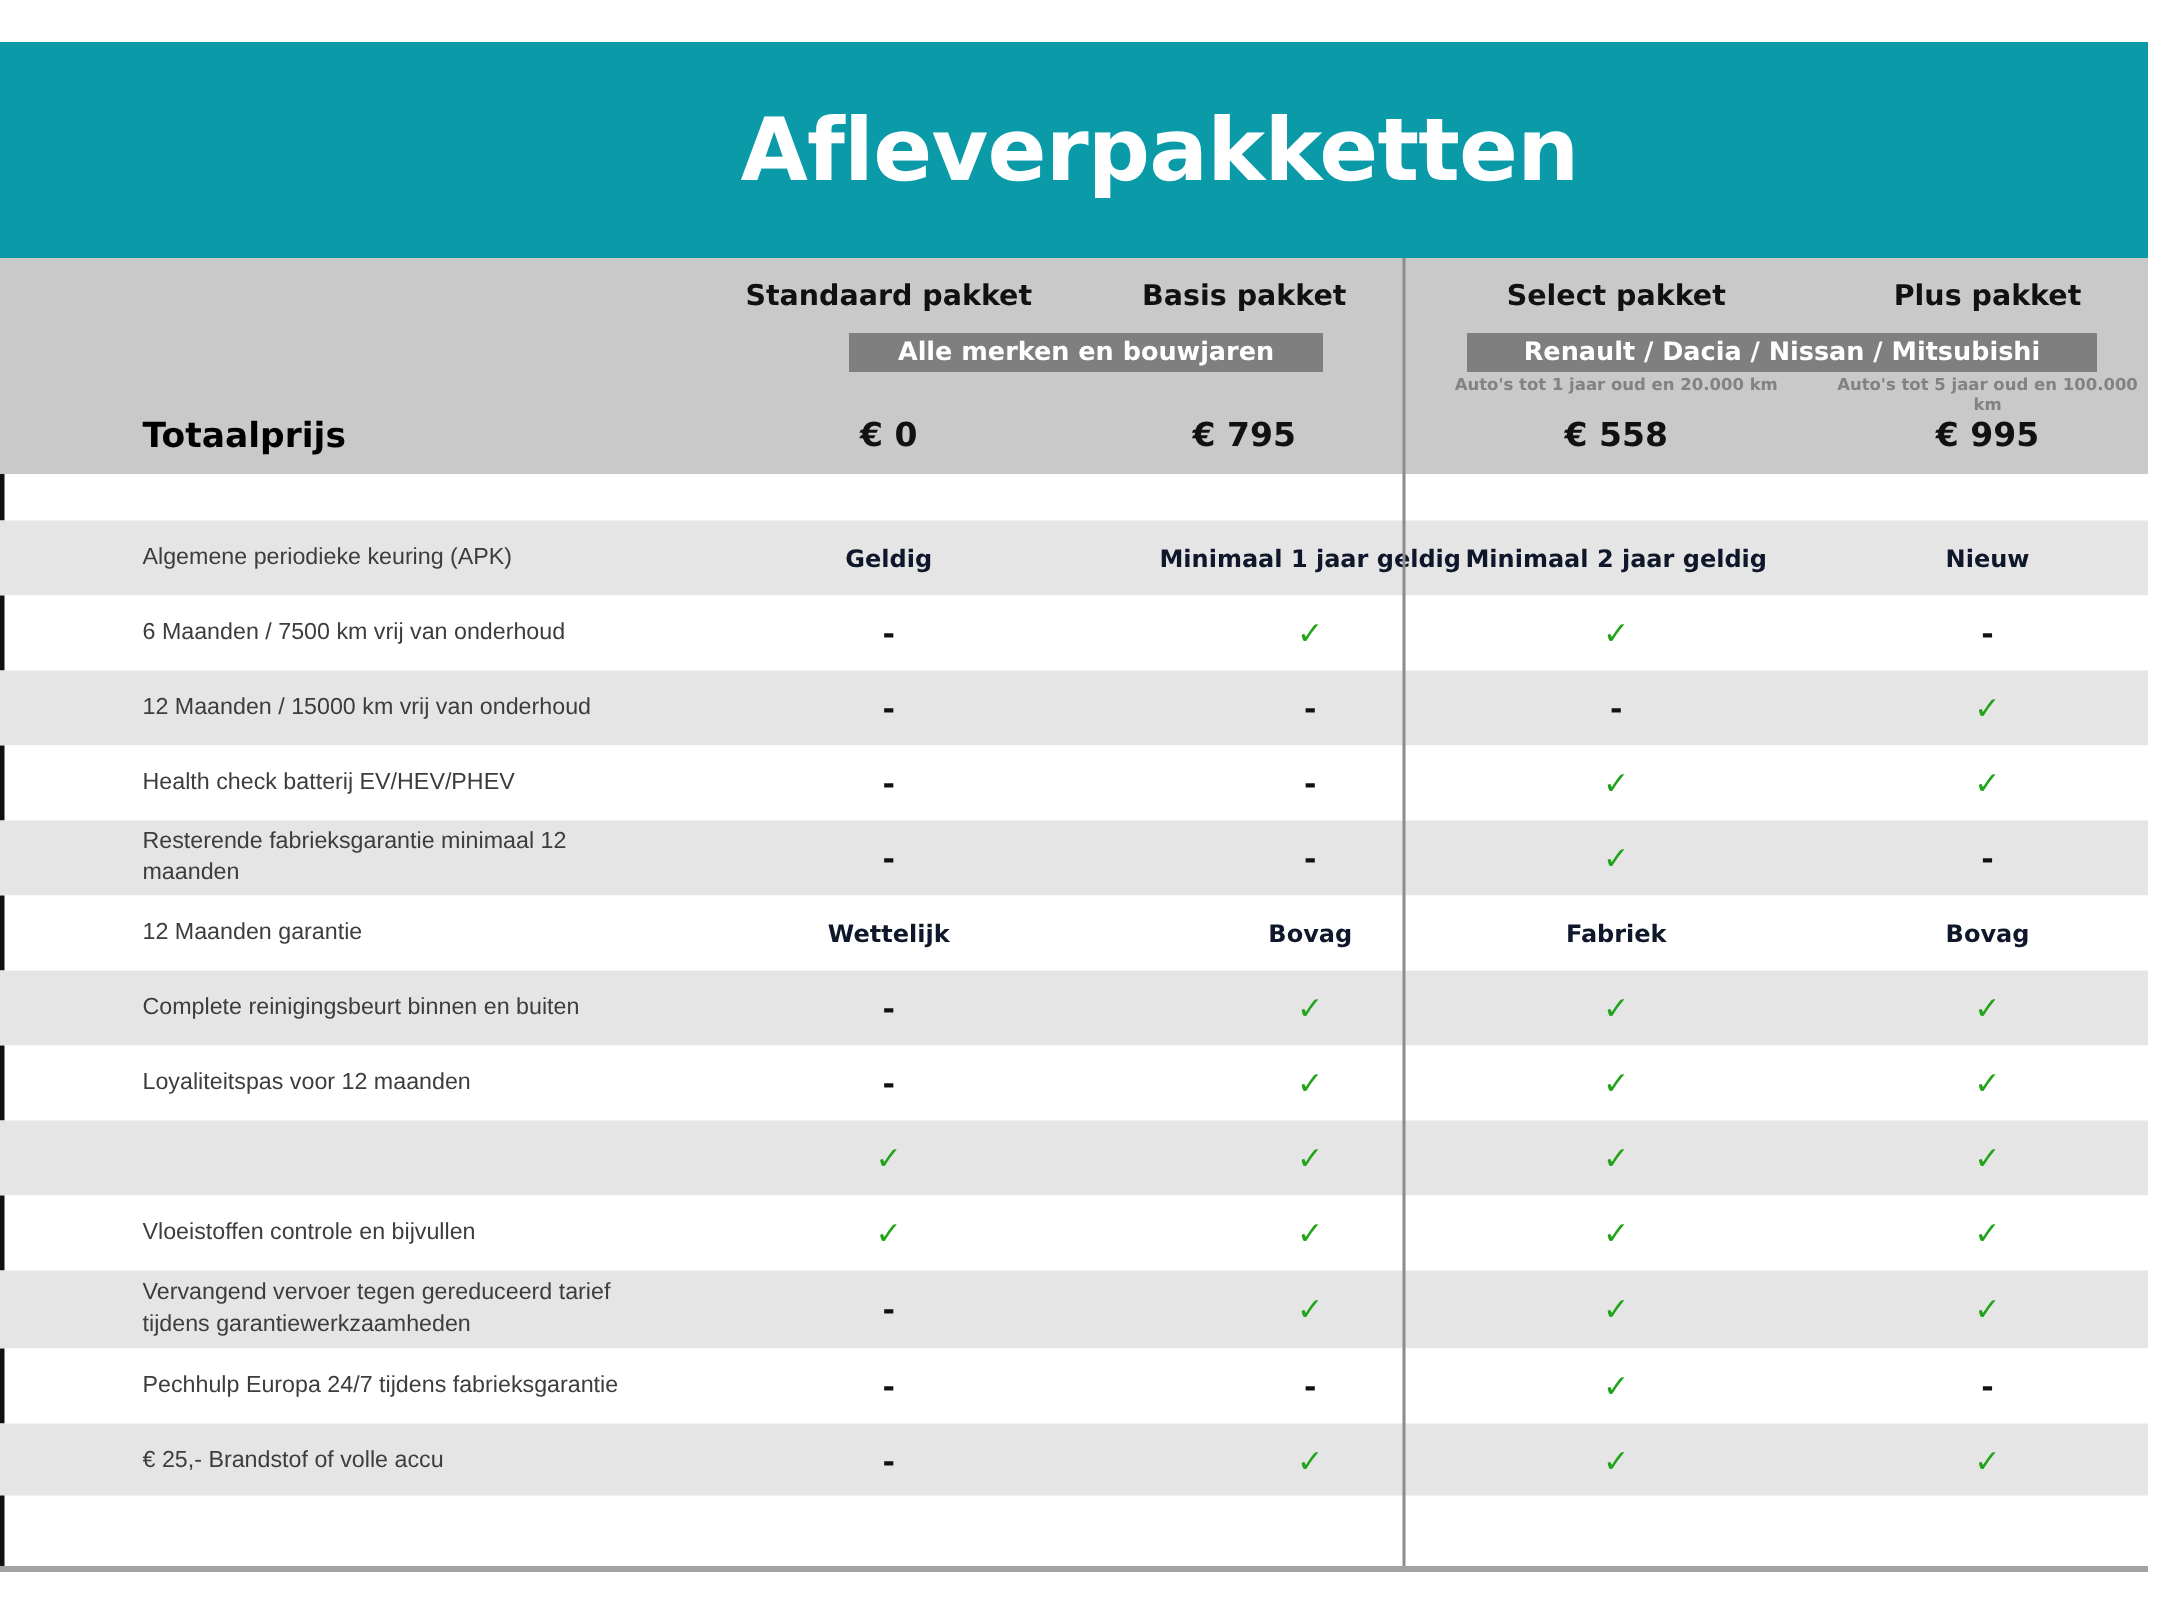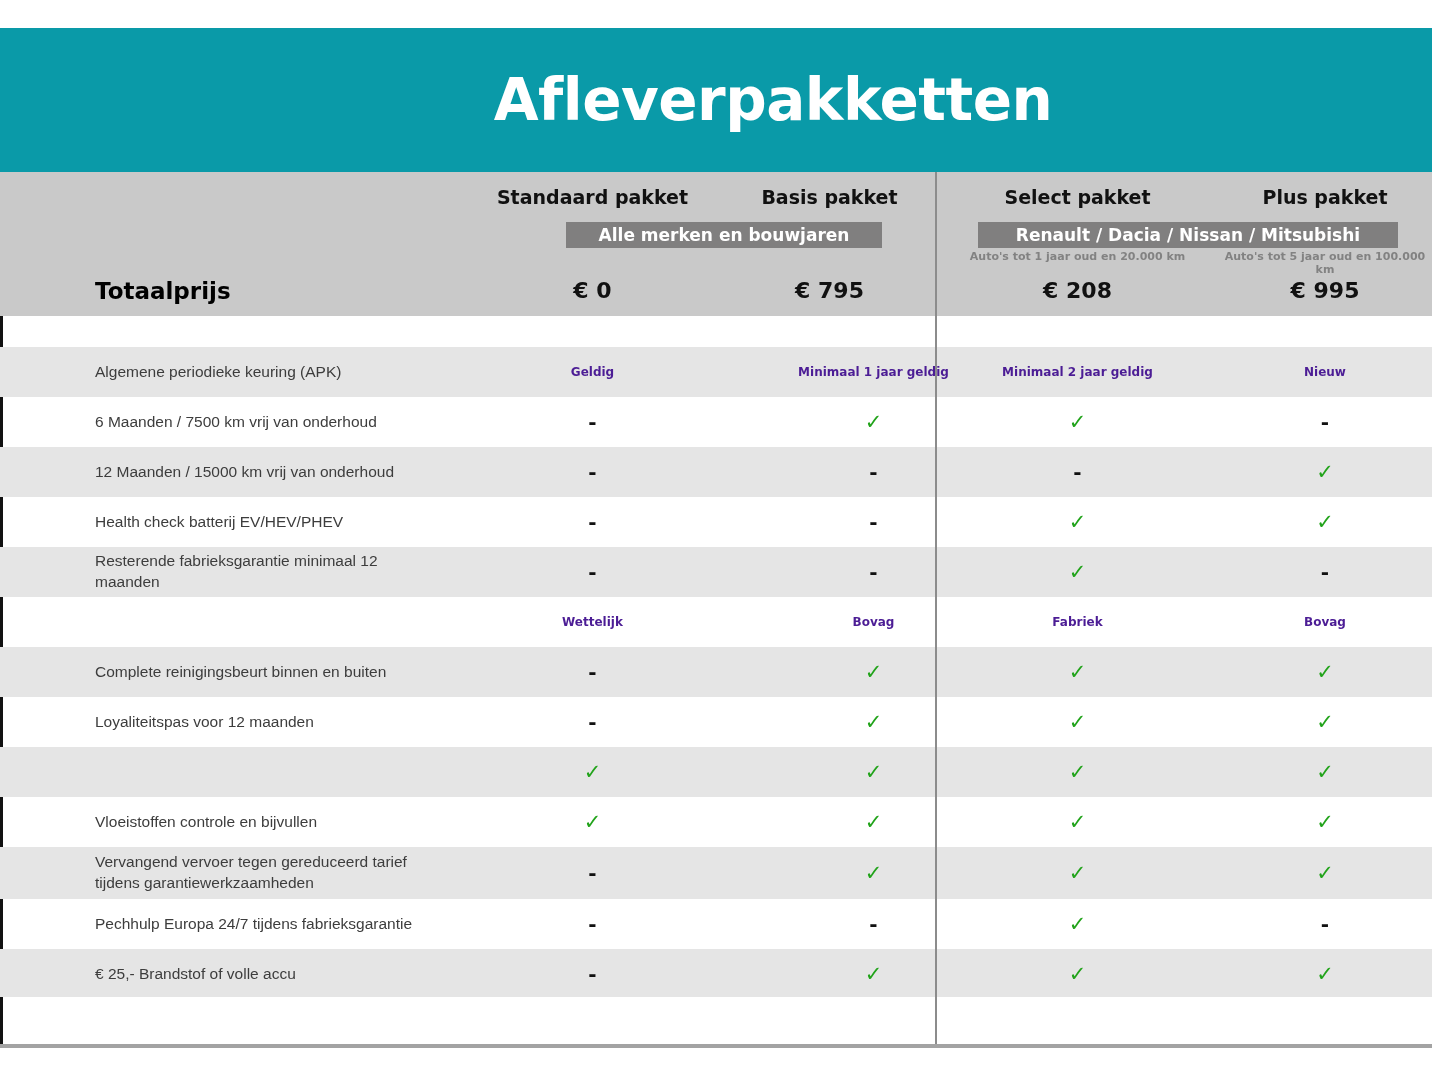--- a/index.html
+++ b/index.html
@@ -123,21 +123,21 @@
   .rlabel{
     position:absolute;left:95px;top:0;width:350px;height:100%;
     display:flex;align-items:center;
     font-family:"Liberation Sans", sans-serif;
     font-size:15.5px;color:#3d3d3d;line-height:1.35;
   }
   .rcell{
     position:absolute;top:0;height:100%;
     display:flex;align-items:center;justify-content:center;
     font-family:"DejaVu Sans", sans-serif;font-weight:bold;
-    font-size:12px;color:#4c1d95;
+    font-size:16px;color:#0f172a;
   }
   .rc1{left:461px;width:263px;}
   .rc2{left:724px;width:211px;margin-left:44px;}
   .rc3{left:937px;width:281px;}
   .rc4{left:1218px;width:214px;}
   .rcell.check{font-size:21px;color:#21a31a;font-weight:normal;}
   .rcell.dash{color:#111111;font-size:20px;font-weight:bold;}
 
   
   .foot-blank{
@@ -173,21 +173,21 @@
 
       <div class="col c2">
         <div class="colname">Basis pakket</div>
         <div class="subnote"></div>
         <div class="price">€ 795</div>
       </div>
 
       <div class="col c3">
         <div class="colname">Select pakket</div>
         <div class="subnote">Auto's tot 1 jaar oud en 20.000 km</div>
-        <div class="price">€ 208</div>
+        <div class="price">€ 558</div>
       </div>
 
       <div class="col c4">
         <div class="colname">Plus pakket</div>
         <div class="subnote">Auto's tot 5 jaar oud en 100.000 km</div>
         <div class="price">€ 995</div>
       </div>
 
       <div class="groupbar gb-left">Alle merken en bouwjaren</div>
       <div class="groupbar gb-right">Renault / Dacia / Nissan / Mitsubishi</div>
@@ -241,20 +241,21 @@
         <span class="ltick"></span>
         <div class="rlabel">Resterende fabrieksgarantie minimaal 12 maanden</div>
         <div class="rcell rc1 dash">-</div>
         <div class="rcell rc2 dash">-</div>
         <div class="rcell rc3 check">✓</div>
         <div class="rcell rc4 dash">-</div>
       </div>
 
       <div class="row">
         <span class="ltick"></span>
+        <div class="rlabel">12 Maanden  garantie</div>
         <div class="rcell rc1">Wettelijk</div>
         <div class="rcell rc2">Bovag</div>
         <div class="rcell rc3">Fabriek</div>
         <div class="rcell rc4">Bovag</div>
       </div>
 
       <div class="row alt">
         <span class="ltick"></span>
         <div class="rlabel">Complete reinigingsbeurt binnen en buiten</div>
         <div class="rcell rc1 dash">-</div>

